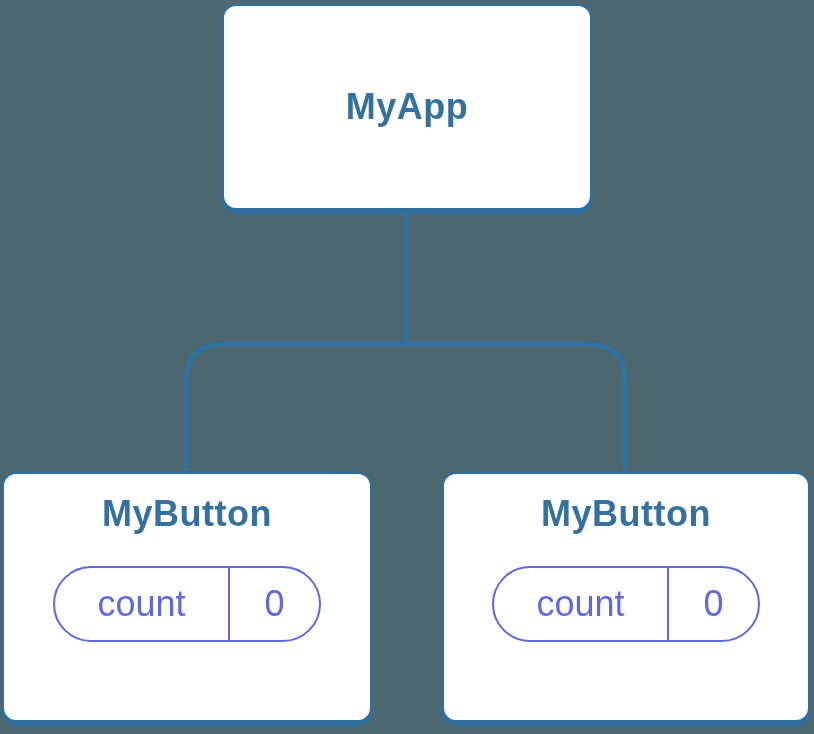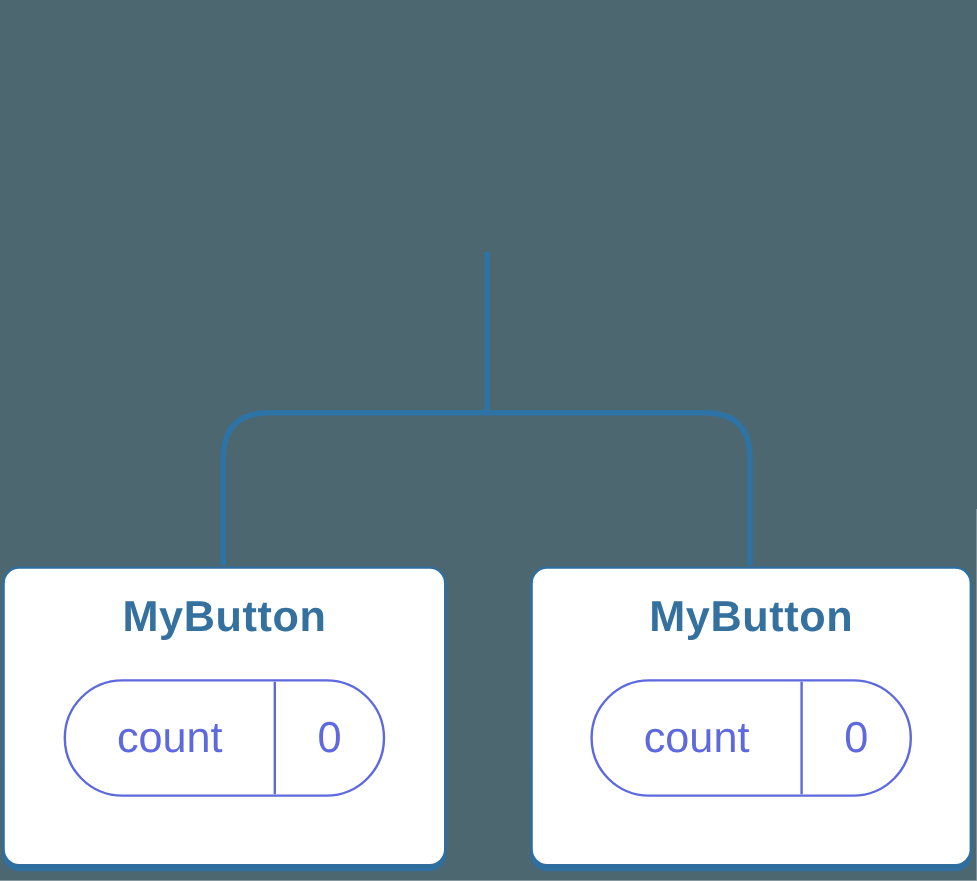--- a/index.html
+++ b/index.html
@@ -54,21 +54,21 @@
     font-weight: 700;
     letter-spacing: 0.5px;
     line-height: 1;
   }
   .node-child-left .node-label,
   .node-child-right .node-label {
     margin-top: 22px;
   }
   .state-pill {
     margin-top: 34px;
-    width: 268px; height: 98px;
+    width: 268px; height: 76px;
     border: 2px solid var(--state-accent);
     border-radius: 49px;
     display: flex;
     align-items: stretch;
     overflow: hidden;
   }
   .state-key-cell {
     width: 173px;
     display: flex;
     align-items: center;
@@ -95,20 +95,23 @@
 </head>
 <body>
 
 <div class="canvas">
 
   <svg class="connectors" viewBox="0 0 814 734" xmlns="http://www.w3.org/2000/svg" aria-hidden="true">
     <path d="M406 210 L406 344"></path>
     <path d="M186 471 L186 382 Q186 344 224 344 L587 344 Q625 344 625 382 L625 471"></path>
   </svg>
 
+  <div class="node node-root">
+    <div class="node-label">MyApp</div>
+  </div>
 
   <div class="node node-child-left">
     <div class="node-label">MyButton</div>
     <div class="state-pill">
       <div class="state-key-cell">
         <span class="state-key">count</span>
       </div>
       <div class="state-divider"></div>
       <div class="state-value-cell">
         <span class="state-value">0</span>

